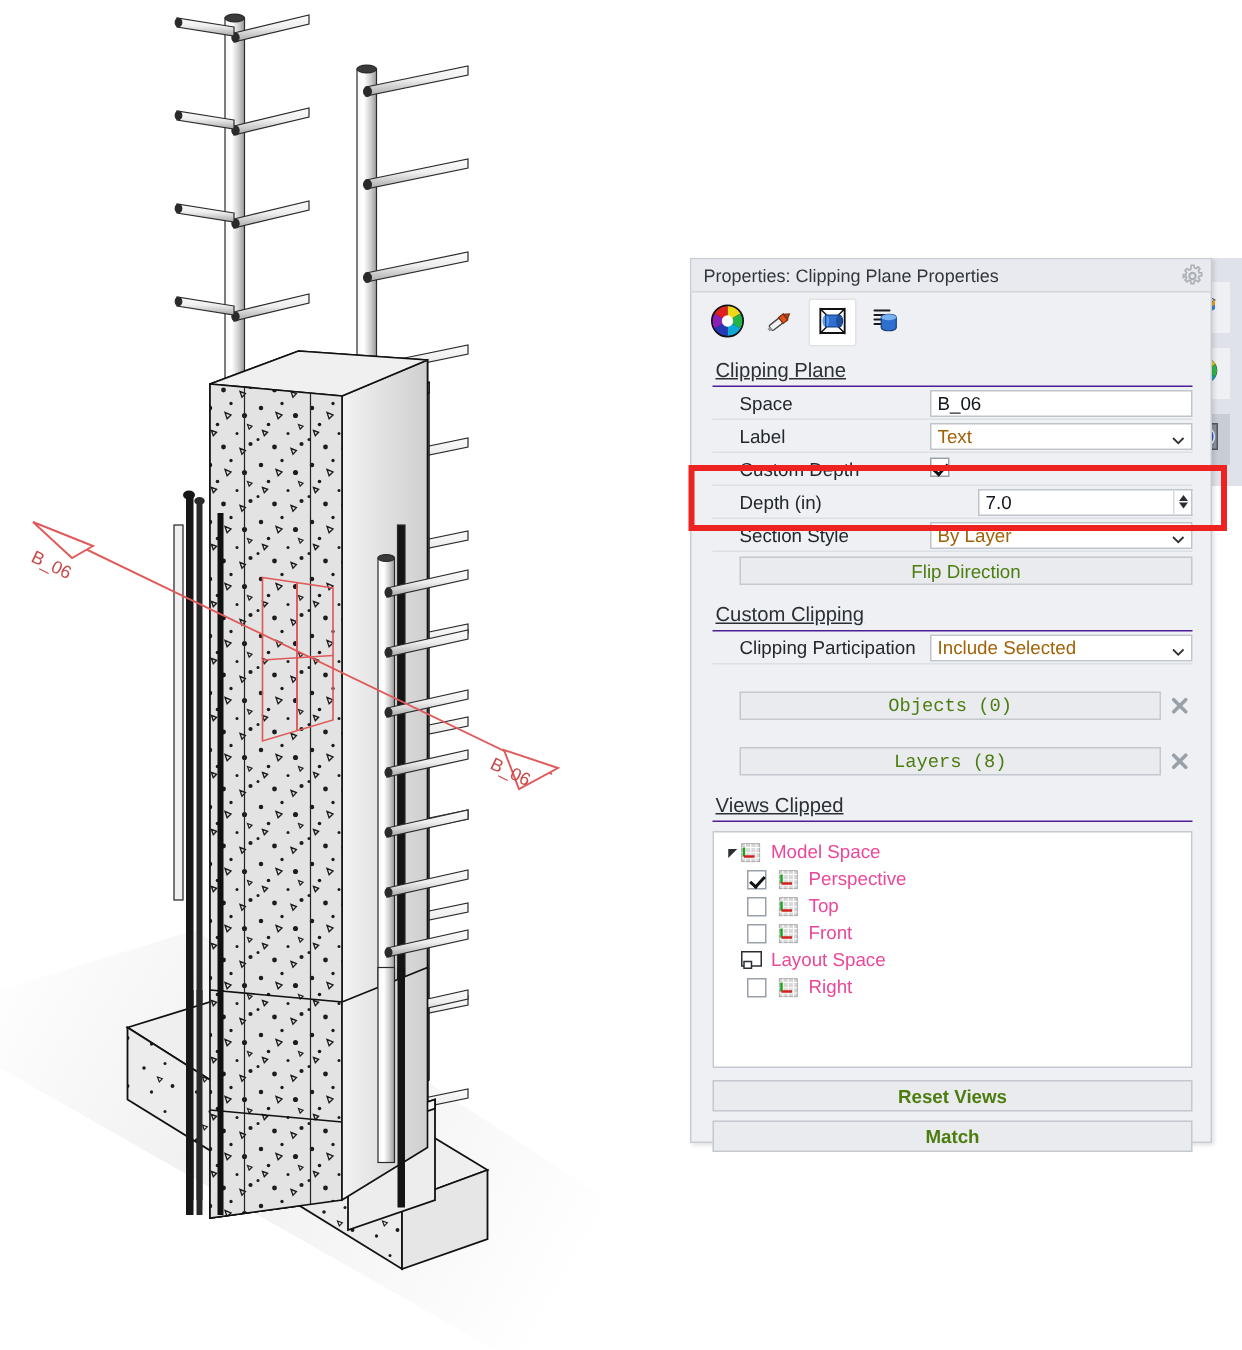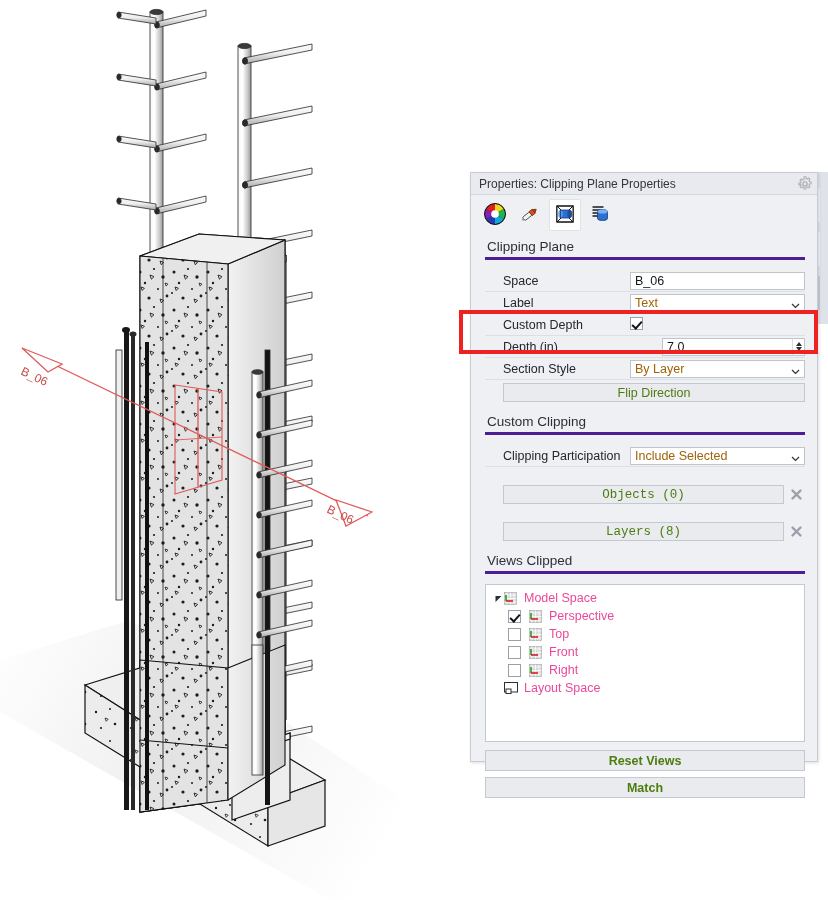--- a/index.html
+++ b/index.html
@@ -8,42 +8,42 @@
     font-family:"Liberation Sans","DejaVu Sans",sans-serif;
     -webkit-font-smoothing:antialiased;
   }
 
   
   #viewport{position:absolute;left:0;top:0;width:460px;height:900px;background:#fff;}
   #viewport svg{display:block;}
 
   
   #props-panel{
-    position:absolute;left:470px;top:172px;width:348px;height:590px;
+    position:absolute;left:460px;top:172px;width:348px;height:590px;
     background:#eef0f4;border:1px solid #c9ccd3;box-sizing:border-box;
     box-shadow:1px 1px 3px rgba(0,0,0,.13);
     font-size:12.5px;color:#1d2228;
   }
   #panel-titlebar{
     height:22px;background:#e8eaef;border-bottom:1px solid #d3d6dc;
     display:flex;align-items:center;padding:0 4px 0 8px;box-sizing:border-box;
   }
   #panel-title{flex:1;font-size:12px;color:#31363c;white-space:nowrap;overflow:hidden;}
   .gear-ico{width:16px;height:16px;flex:none;opacity:.55;}
 
   #panel-toolbar{height:40px;display:flex;align-items:center;padding-left:8px;gap:3px;}
   .tb-btn{width:32px;height:32px;display:flex;align-items:center;justify-content:center;
           border:1px solid transparent;box-sizing:border-box;border-radius:2px;}
   .tb-btn.active{background:#ffffff;border-color:#e2e2e2;}
 
   #panel-body{padding:0 12px 0 14px;box-sizing:border-box;}
 
   .group-head{
     font-size:13.5px;color:#2b3036;padding:4px 0 3px 2px;
-    border-bottom:3px solid #4c1d95;margin-bottom:10px;font-weight:400;
+    border-bottom:1px solid #4c1d95;margin-bottom:0;font-weight:400;text-decoration:underline;
   }
   .grp-spacer{height:8px;}
 
   .row{display:flex;align-items:center;height:21px;border-bottom:1px solid #dcdfe4;}
   .row .lbl{width:145px;padding-left:18px;box-sizing:border-box;font-size:12.5px;color:#22272d;}
   .row .fld{flex:1;}
 
   .txtbox{
     background:#fff;border:1px solid #c0c4cb;height:18px;box-sizing:border-box;
     font-size:12.5px;color:#14181d;line-height:16px;padding:0 4px;width:100%;
@@ -658,20 +658,30 @@
                 <line x1="0.5" y1="6.5" x2="12.5" y2="6.5"></line>
                 <line x1="0.5" y1="10" x2="12.5" y2="10"></line>
             </g>
             <line x1="2" y1="9" x2="2" y2="3" stroke="#19a319" stroke-width="1.6"></line>
             <line x1="2" y1="9" x2="9" y2="9" stroke="#d42020" stroke-width="1.6"></line>
           </svg>
         </span>
         <span class="tlabel">Front</span>
       </div>
 
+      <div class="tnode indent-ls">
+        <span class="ticon">
+          <svg width="14" height="13" viewBox="0 0 14 13">
+            <rect x="0.5" y="0.5" width="13" height="9.5" fill="#ffffff" stroke="#2b2f35" stroke-width="1"></rect>
+            <rect x="2" y="7" width="5" height="4.5" fill="#ffffff" stroke="#2b2f35" stroke-width="1"></rect>
+          </svg>
+        </span>
+        <span class="tlabel">Layout Space</span>
+      </div>
+
       <div class="tnode indent1">
         <span class="tchk">
           <span class="chk"></span>
         </span>
         <span class="ticon">
           <svg width="13" height="13" viewBox="0 0 13 13">
             <rect x="0.5" y="0.5" width="12" height="12" fill="#d9d9d9" stroke="#9a9a9a" stroke-width="0.6"></rect>
             <g stroke="#ffffff" stroke-width="0.7">
               <line x1="3" y1="0.5" x2="3" y2="12.5"></line>
                 <line x1="6.5" y1="0.5" x2="6.5" y2="12.5"></line>
@@ -680,30 +690,20 @@
                 <line x1="0.5" y1="6.5" x2="12.5" y2="6.5"></line>
                 <line x1="0.5" y1="10" x2="12.5" y2="10"></line>
             </g>
             <line x1="2" y1="9" x2="2" y2="3" stroke="#19a319" stroke-width="1.6"></line>
             <line x1="2" y1="9" x2="9" y2="9" stroke="#d42020" stroke-width="1.6"></line>
           </svg>
         </span>
         <span class="tlabel">Right</span>
       </div>
 
-      <div class="tnode indent-ls">
-        <span class="ticon">
-          <svg width="14" height="13" viewBox="0 0 14 13">
-            <rect x="0.5" y="0.5" width="13" height="9.5" fill="#ffffff" stroke="#2b2f35" stroke-width="1"></rect>
-            <rect x="2" y="7" width="5" height="4.5" fill="#ffffff" stroke="#2b2f35" stroke-width="1"></rect>
-          </svg>
-        </span>
-        <span class="tlabel">Layout Space</span>
-      </div>
-
     </div>
 
     <div id="bottom-btns">
       <button class="wide-btn">Reset Views</button>
       <button class="wide-btn">Match</button>
     </div>
 
   </div>
 </div>
 

